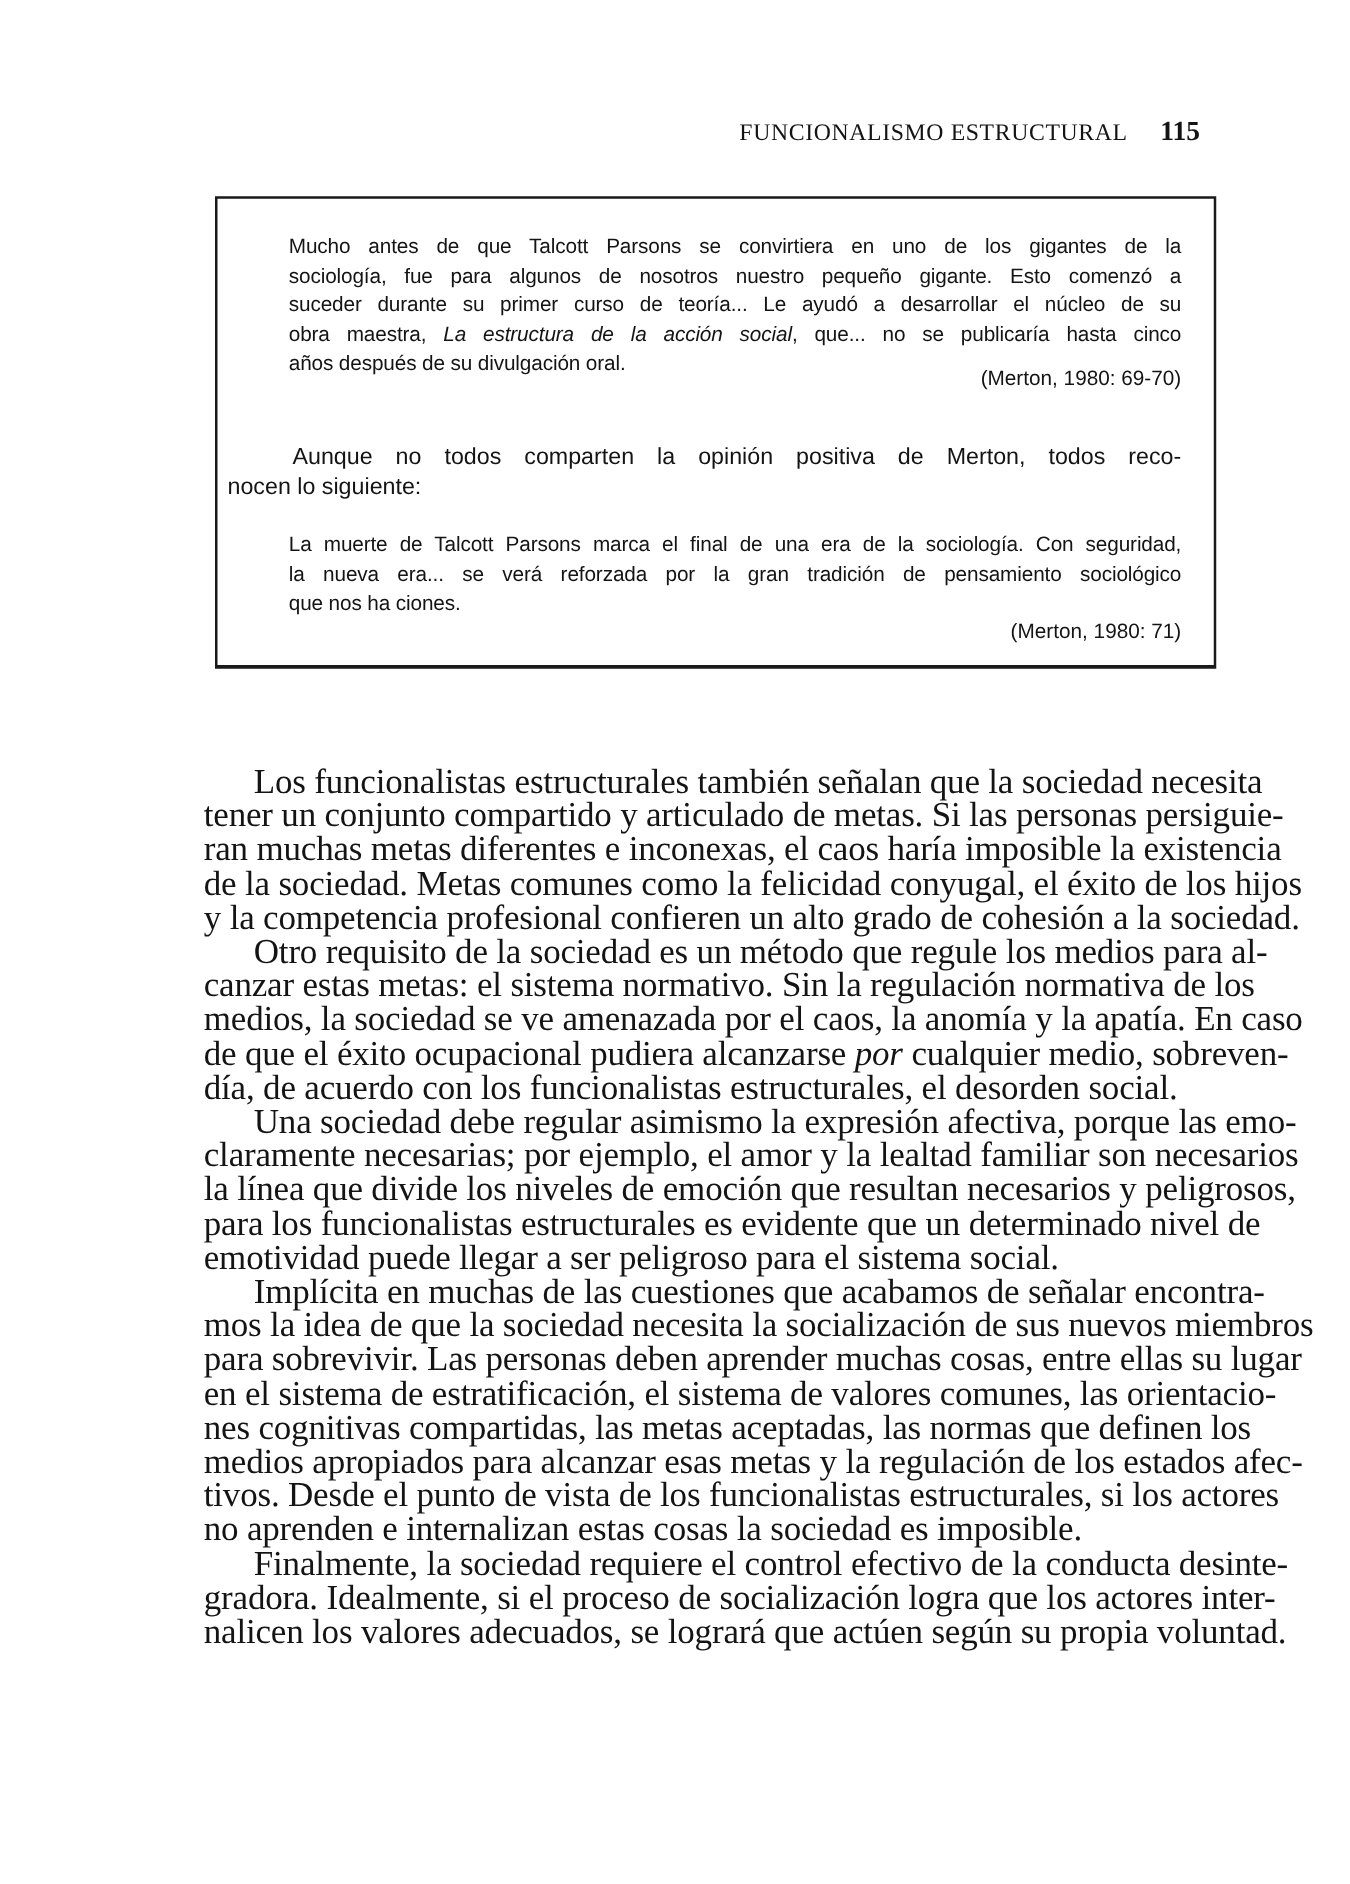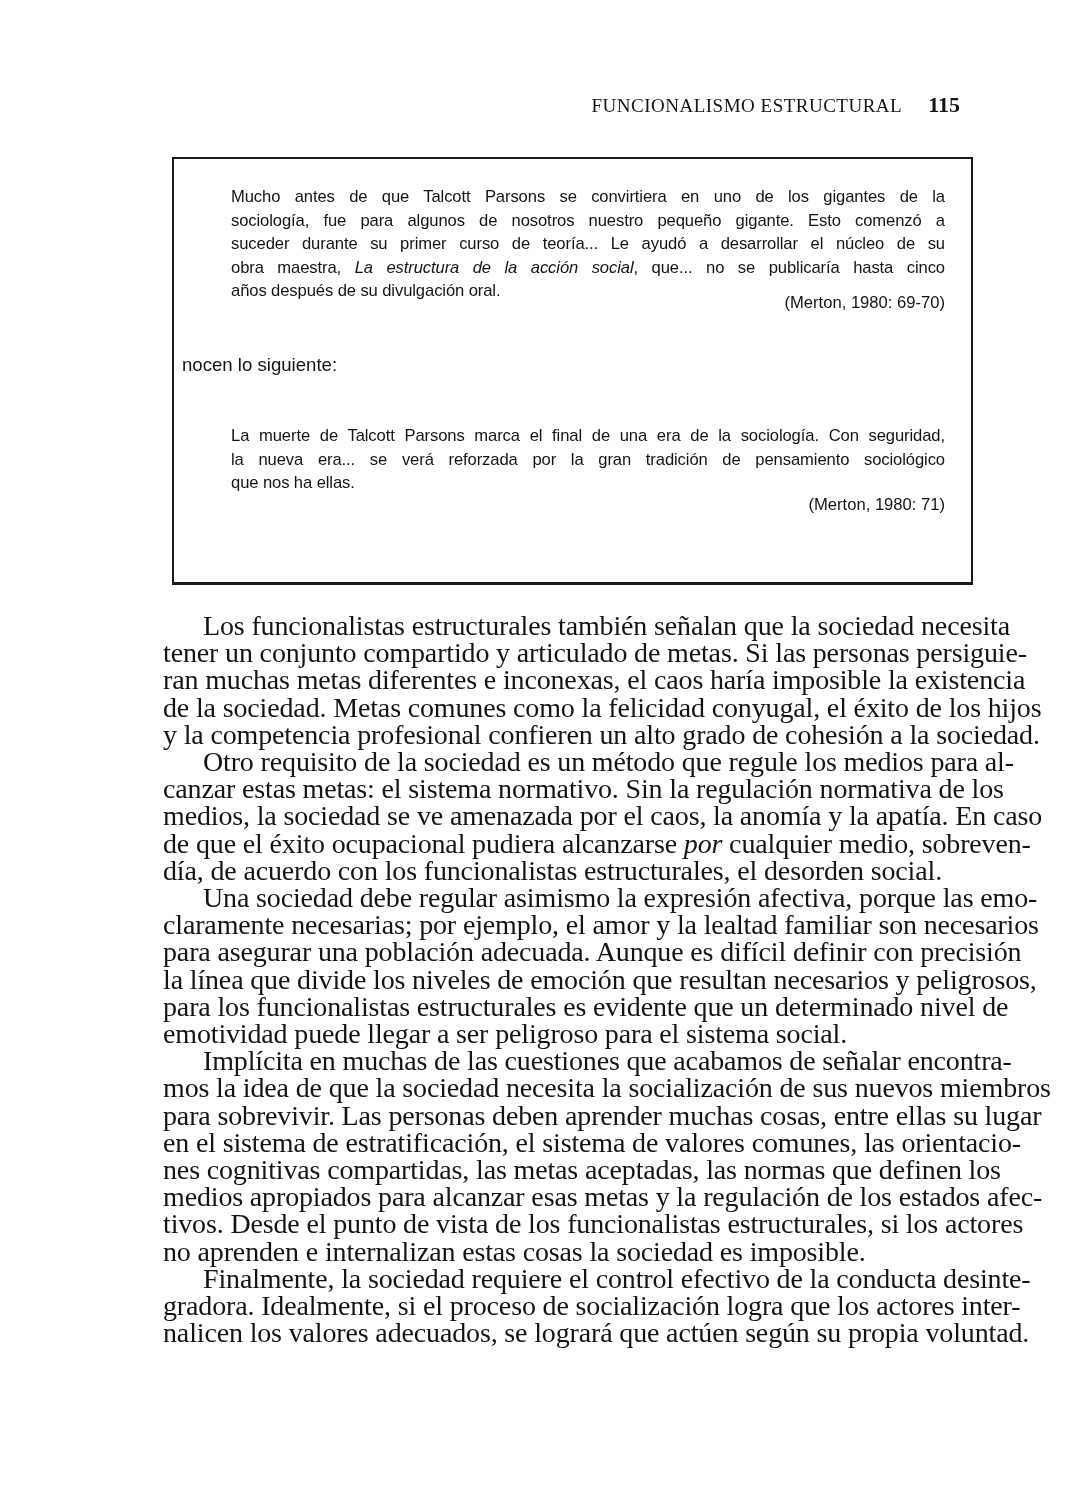--- a/index.html
+++ b/index.html
@@ -9,21 +9,21 @@
     }
     .running-head {
       position: absolute; top: 92px; left: 540px; width: 420px;
       display: flex; justify-content: flex-end; align-items: baseline;
       font-family: Liberation Serif, serif;
     }
     .running-head .title { font-size: 19px; letter-spacing: 0.5px; }
     .running-head .page-no { font-size: 22px; font-weight: bold; margin-left: 26px; }
 
     .box {
-      position: absolute; left: 172px; top: 157px; width: 801px; height: 428px;
+      position: absolute; left: 172px; top: 157px; width: 801px; height: 378px;
       border: 2px solid #1a1a1a; border-top-width: 2px; border-bottom-width: 3px;
       box-sizing: border-box;
       font-family: "Liberation Sans", sans-serif;
     }
     .quote {
       position: absolute; left: 57px; right: 26px;
       font-size: 16.6px; line-height: 23.5px; text-align: justify;
       letter-spacing: -0.1px;
     }
     .quote .line { display: block; text-align-last: justify; white-space: nowrap; }
@@ -61,27 +61,28 @@
   <div class="quote" style="top:26px;">
     <span class="line">Mucho antes de que Talcott Parsons se convirtiera en uno de los gigantes de la</span>
     <span class="line">sociología, fue para algunos de nosotros nuestro pequeño gigante. Esto comenzó a</span>
     <span class="line">suceder durante su primer curso de teoría... Le ayudó a desarrollar el núcleo de su</span>
     <span class="line"><span>obra maestra, </span><em>La estructura de la acción social</em><span>, que... no se publicaría hasta cinco</span></span>
     <span class="line last">años después de su divulgación oral.</span>
   </div>
   <div class="cite" style="top:134px;">(Merton, 1980: 69-70)</div>
 
   <div class="intro" style="top:194px;">
+    <span class="line first">Aunque no todos comparten la opinión positiva de Merton, todos reco-</span>
     <span class="line last">nocen lo siguiente:</span>
   </div>
 
   <div class="quote" style="top:265px;">
     <span class="line">La muerte de Talcott Parsons marca el final de una era de la sociología. Con seguridad,</span>
     <span class="line">la nueva era... se verá reforzada por la gran tradición de pensamiento sociológico</span>
-    <span class="line last">que nos ha ellas.</span>
+    <span class="line last">que nos ha ciones.</span>
   </div>
   <div class="cite" style="top:336px;">(Merton, 1980: 71)</div>
 </div>
 
 <div class="body-text">
   <div class="para">
     <span class="line first">Los funcionalistas estructurales también señalan que la sociedad necesita</span>
     <span class="line">tener un conjunto compartido y articulado de metas. Si las personas persiguie-</span>
     <span class="line">ran muchas metas diferentes e inconexas, el caos haría imposible la existencia</span>
     <span class="line">de la sociedad. Metas comunes como la felicidad conyugal, el éxito de los hijos</span>
@@ -90,21 +91,20 @@
   <div class="para">
     <span class="line first">Otro requisito de la sociedad es un método que regule los medios para al-</span>
     <span class="line">canzar estas metas: el sistema normativo. Sin la regulación normativa de los</span>
     <span class="line">medios, la sociedad se ve amenazada por el caos, la anomía y la apatía. En caso</span>
     <span class="line"><span>de que el éxito ocupacional pudiera alcanzarse </span><em>por</em><span> cualquier medio, sobreven-</span></span>
     <span class="line last">día, de acuerdo con los funcionalistas estructurales, el desorden social.</span>
   </div>
   <div class="para">
     <span class="line first">Una sociedad debe regular asimismo la expresión afectiva, porque las emo-</span>
     <span class="line">claramente necesarias; por ejemplo, el amor y la lealtad familiar son necesarios</span>
-    <span class="line">para asegurar una población adecuada. Aunque es difícil definir con precisión</span>
     <span class="line">la línea que divide los niveles de emoción que resultan necesarios y peligrosos,</span>
     <span class="line">para los funcionalistas estructurales es evidente que un determinado nivel de</span>
     <span class="line last">emotividad puede llegar a ser peligroso para el sistema social.</span>
   </div>
   <div class="para">
     <span class="line first">Implícita en muchas de las cuestiones que acabamos de señalar encontra-</span>
     <span class="line">mos la idea de que la sociedad necesita la socialización de sus nuevos miembros</span>
     <span class="line">para sobrevivir. Las personas deben aprender muchas cosas, entre ellas su lugar</span>
     <span class="line">en el sistema de estratificación, el sistema de valores comunes, las orientacio-</span>
     <span class="line">nes cognitivas compartidas, las metas aceptadas, las normas que definen los</span>

